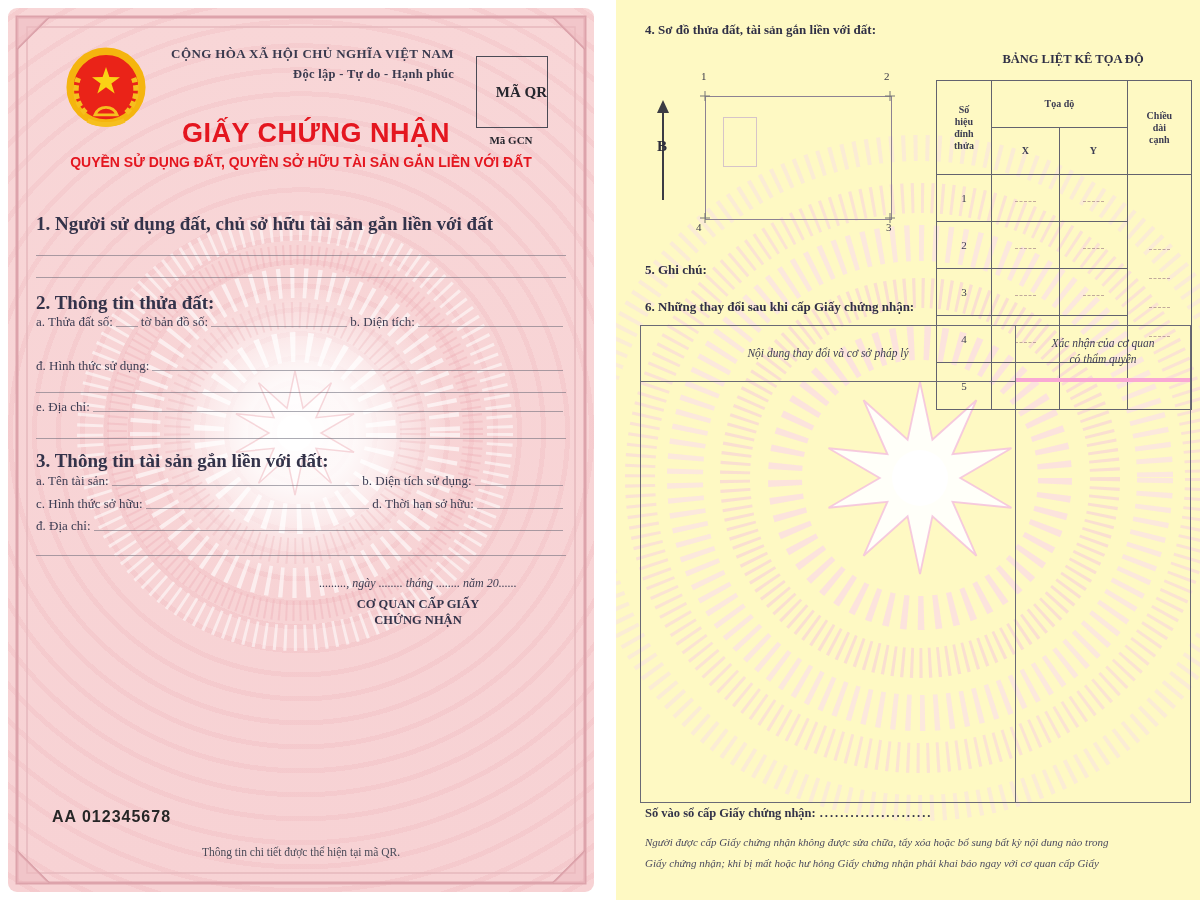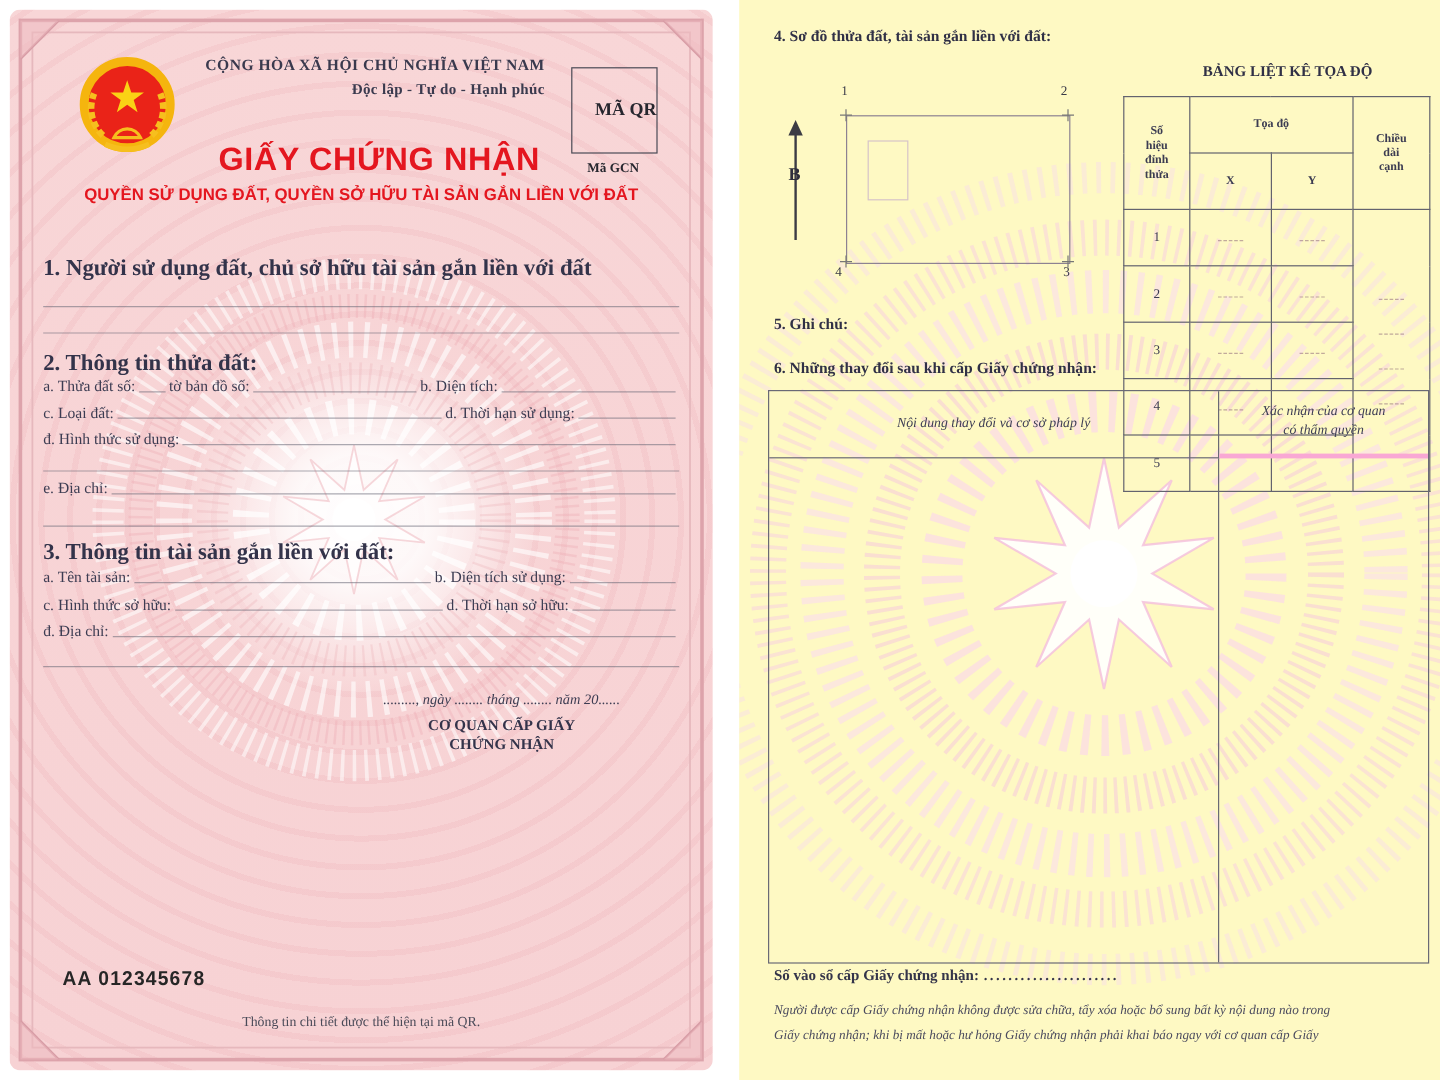--- a/index.html
+++ b/index.html
@@ -122,26 +122,20 @@
 
     <div class="p1c shead" style="top:284px">2. Thông tin thửa đất:</div>
     <div class="p1c row" style="top:303px">
       <span class="lbl">a. Thửa đất số:</span>
       <span class="rule" style="flex:0 0 22px"></span>
       <span class="lbl">tờ bản đồ số:</span>
       <span class="rule" style="flex:1.5"></span>
       <span class="lbl">b. Diện tích:</span>
       <span class="rule" style="flex:1.6"></span>
     </div>
-    <div class="p1c row" style="top:325px">
-      <span class="lbl">c. Loại đất:</span>
-      <span class="rule" style="flex:3"></span>
-      <span class="lbl">d. Thời hạn sử dụng:</span>
-      <span class="rule" style="flex:0.9"></span>
-    </div>
     <div class="p1c row" style="top:347px">
       <span class="lbl">đ. Hình thức sử dụng:</span>
       <span class="rule"></span>
     </div>
     <div class="p1c rule-abs" style="top:370px"></div>
     <div class="p1c row" style="top:388px">
       <span class="lbl">e. Địa chỉ:</span>
       <span class="rule"></span>
     </div>
     <div class="p1c rule-abs" style="top:416px"></div>

